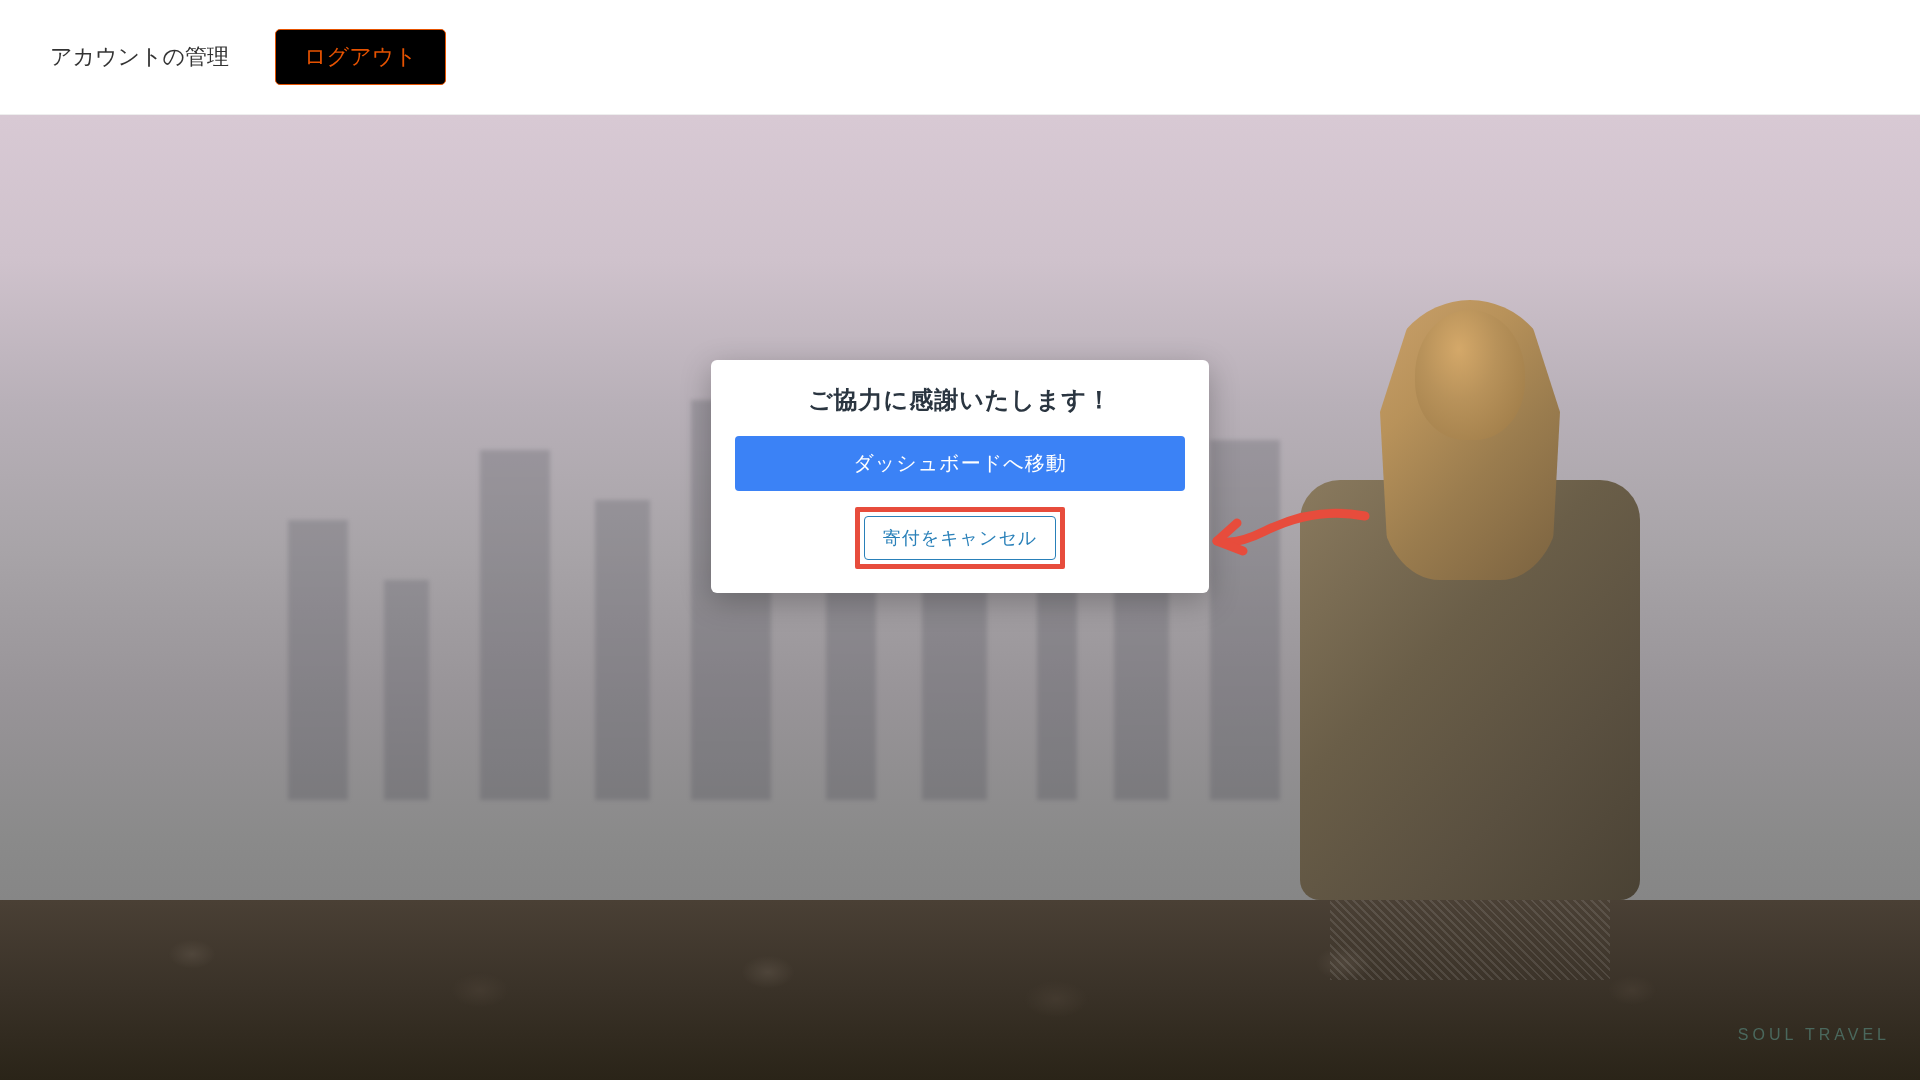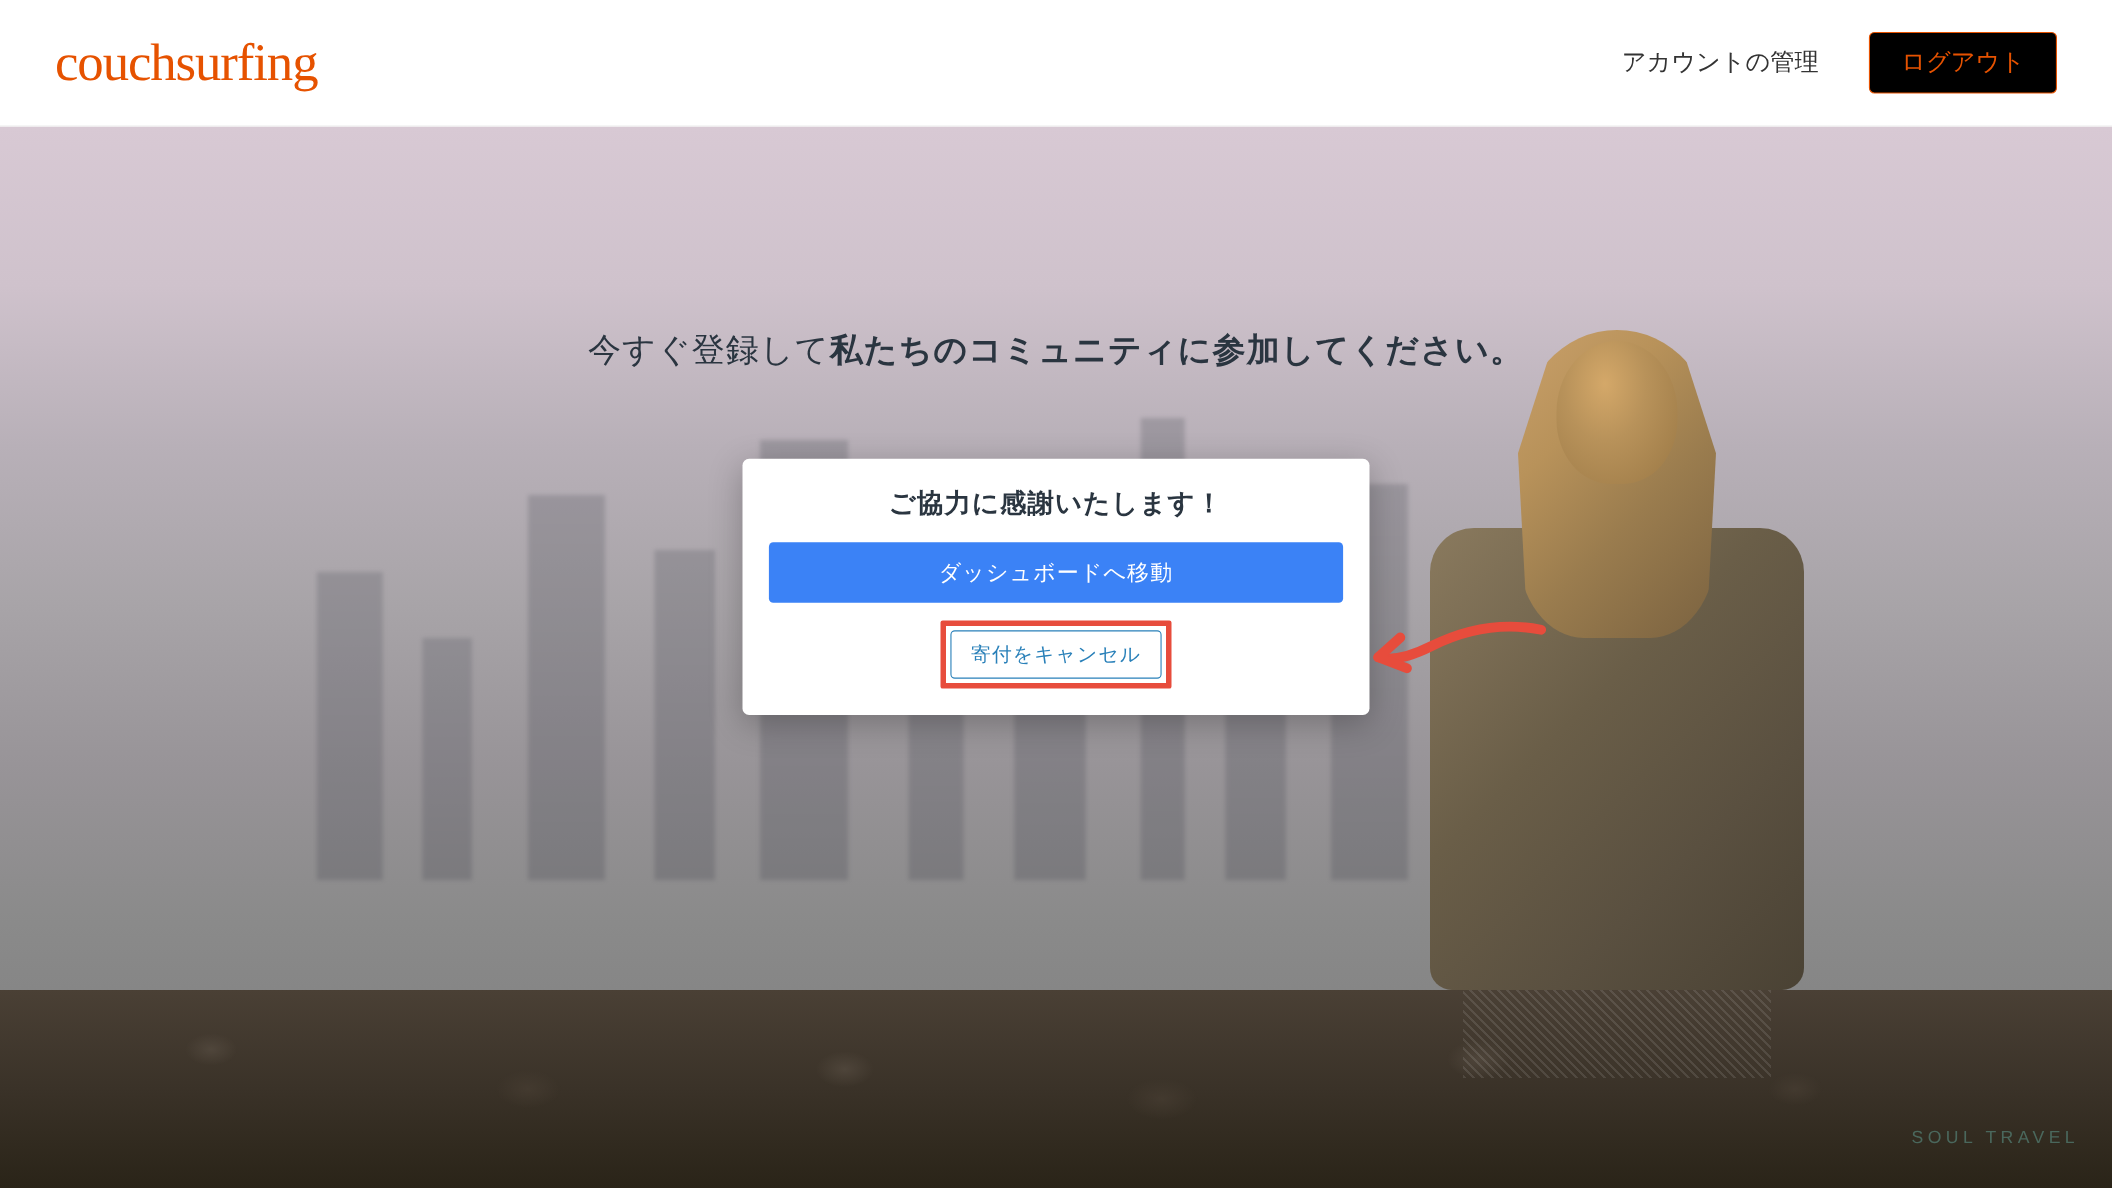--- a/index.html
+++ b/index.html
@@ -189,21 +189,21 @@
       letter-spacing: 1px;
     }
     
     .hero-text .bold {
       font-weight: 700;
     }
     
     
     .modal-card {
       margin: 70px auto 0;
-      width: 570px;
+      width: 498px;
       background: #ffffff;
       border-radius: 6px;
       box-shadow: 0 8px 30px rgba(0,0,0,0.25);
       padding: 24px 24px 24px;
     }
     
     .modal-title {
       font-size: 24px;
       font-weight: 700;
       color: #2a3540;
@@ -268,21 +268,20 @@
       letter-spacing: 4px;
       color: #5a9085;
       opacity: 0.6;
       font-weight: 300;
     }
   </style>
 </head>
 <body>
 
 <header class="header">
-  <div class="logo">couchsurfing</div>
   <div class="header-right">
     <a class="account-link">アカウントの管理</a>
     <button class="logout-btn">ログアウト</button>
   </div>
 </header>
 
 <section class="hero">
   <div class="hero-bg"></div>
 
   <div class="skyline">
@@ -305,23 +304,20 @@
   </div>
 
   <div class="person">
     <div class="person-legs"></div>
     <div class="person-body"></div>
     <div class="person-hair"></div>
     <div class="person-head"></div>
   </div>
 
   <div class="hero-content">
-    <p class="hero-text">
-      <span>今すぐ登録して</span><span class="bold">私たちのコミュニティに参加してください。</span>
-    </p>
 
     <div class="modal-card">
       <h2 class="modal-title">ご協力に感謝いたします！</h2>
       <button class="primary-btn">ダッシュボードへ移動</button>
       <div class="cancel-wrap">
         <span class="highlight-box">
           <button class="secondary-btn">寄付をキャンセル</button>
         </span>
         <span class="arrow-annotation">
           <svg width="170" height="70" viewBox="0 0 170 70">

